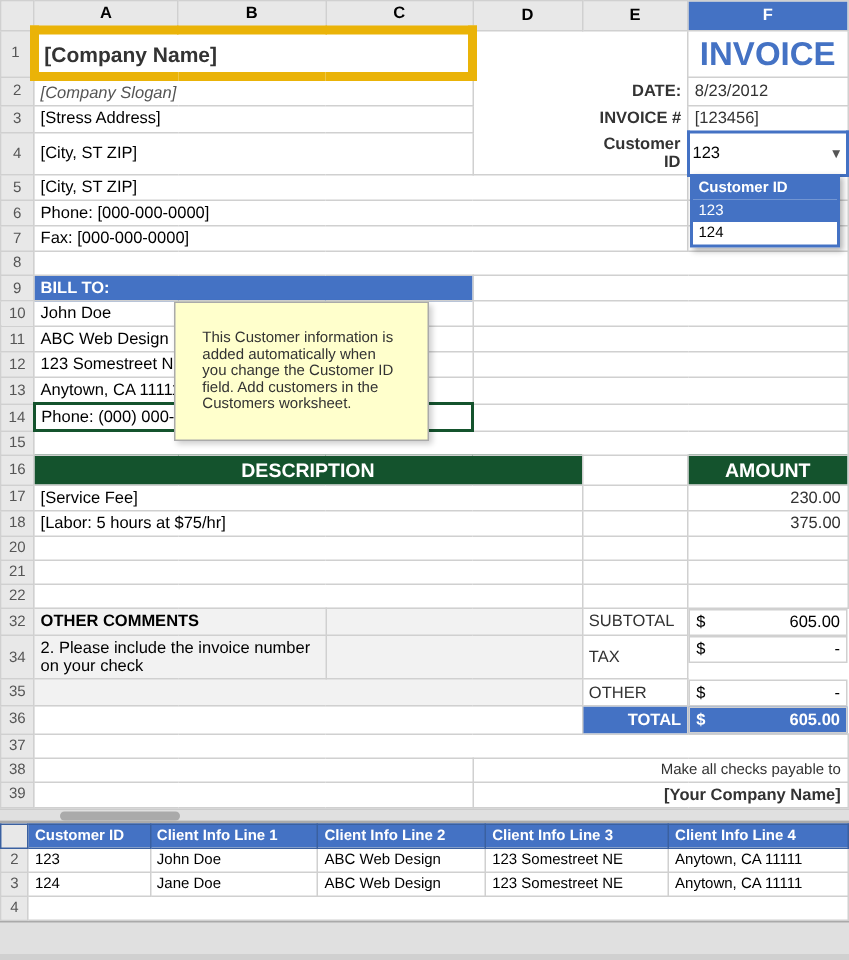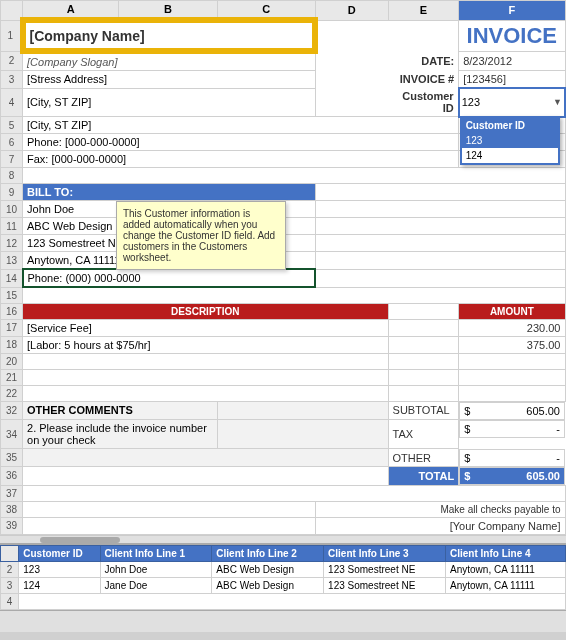--- a/index.html
+++ b/index.html
@@ -66,25 +66,25 @@
       color: #333;
       border: none;
     }
 
     .value-cell {
       border: 1px solid #aaa;
       color: #333;
     }
 
     .blue-header-cell {
-      background: #b91c1c;
+      background: #14532d;
       color: white;
       font-weight: bold;
       text-align: center;
-      font-size: 10px;
+      font-size: 13px;
     }
 
     .bill-to-header {
       background: #4472C4;
       color: white;
       font-weight: bold;
       font-size: 11px;
       padding: 2px 6px;
     }
 
@@ -144,21 +144,21 @@
     .dropdown-item.selected {
       background: #4472C4;
       color: white;
     }
 
     
     .tooltip-box {
       position: absolute;
       background: #ffffcc;
       border: 1px solid #aaa;
-      padding: 6px;
+      padding: 18px;
       font-size: 10px;
       color: #333;
       width: 170px;
       z-index: 20;
       top: 130px;
       left: 130px;
       box-shadow: 2px 2px 4px rgba(0,0,0,0.2);
     }
 
     
@@ -201,21 +201,21 @@
 
     .payment-note {
       font-size: 10px;
       color: #333;
       text-align: right;
       padding: 2px 4px;
     }
 
     .payment-company {
       font-size: 11px;
-      font-weight: normal;
+      font-weight: bold;
       color: #333;
       text-align: right;
       padding: 0 4px 2px 0;
     }
 
     .thin-row { height: 14px; }
 
   </style>
 </head>
 <body>

